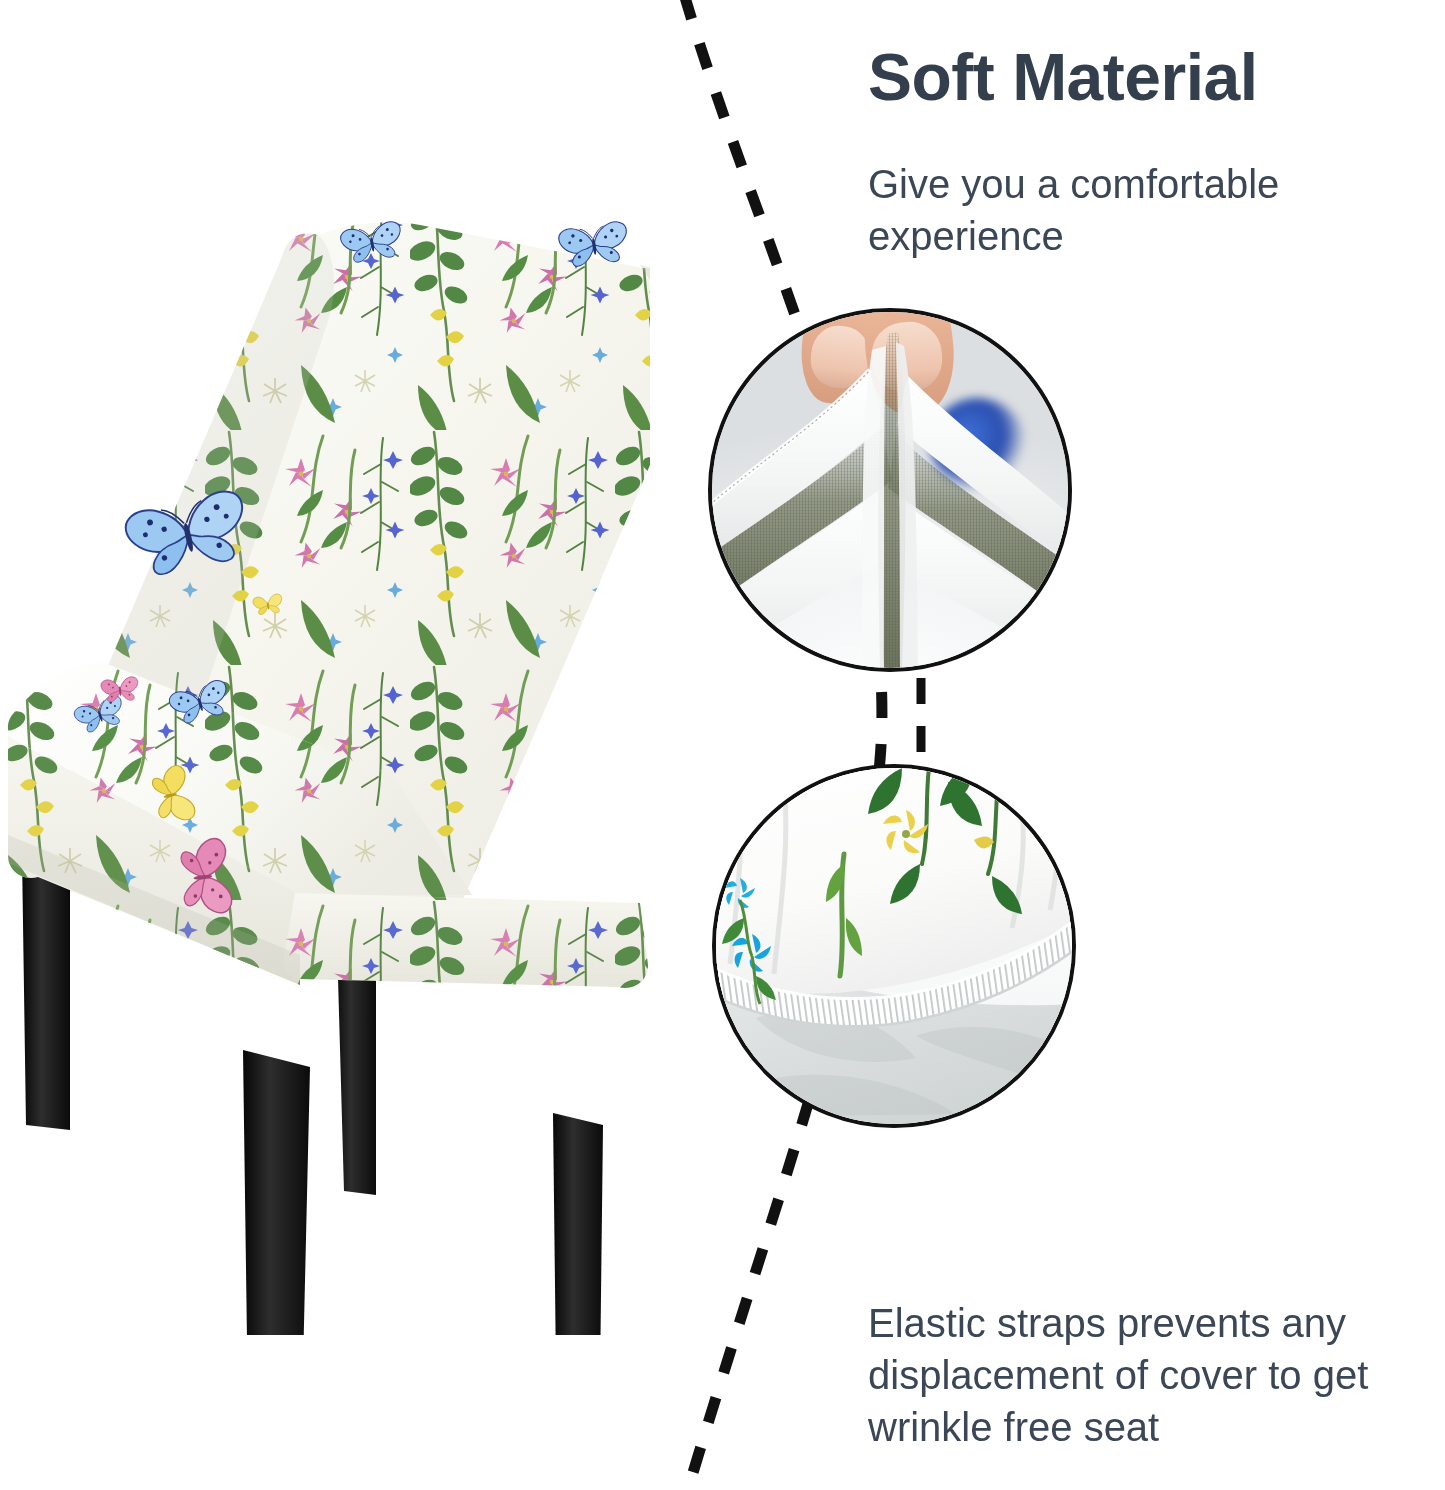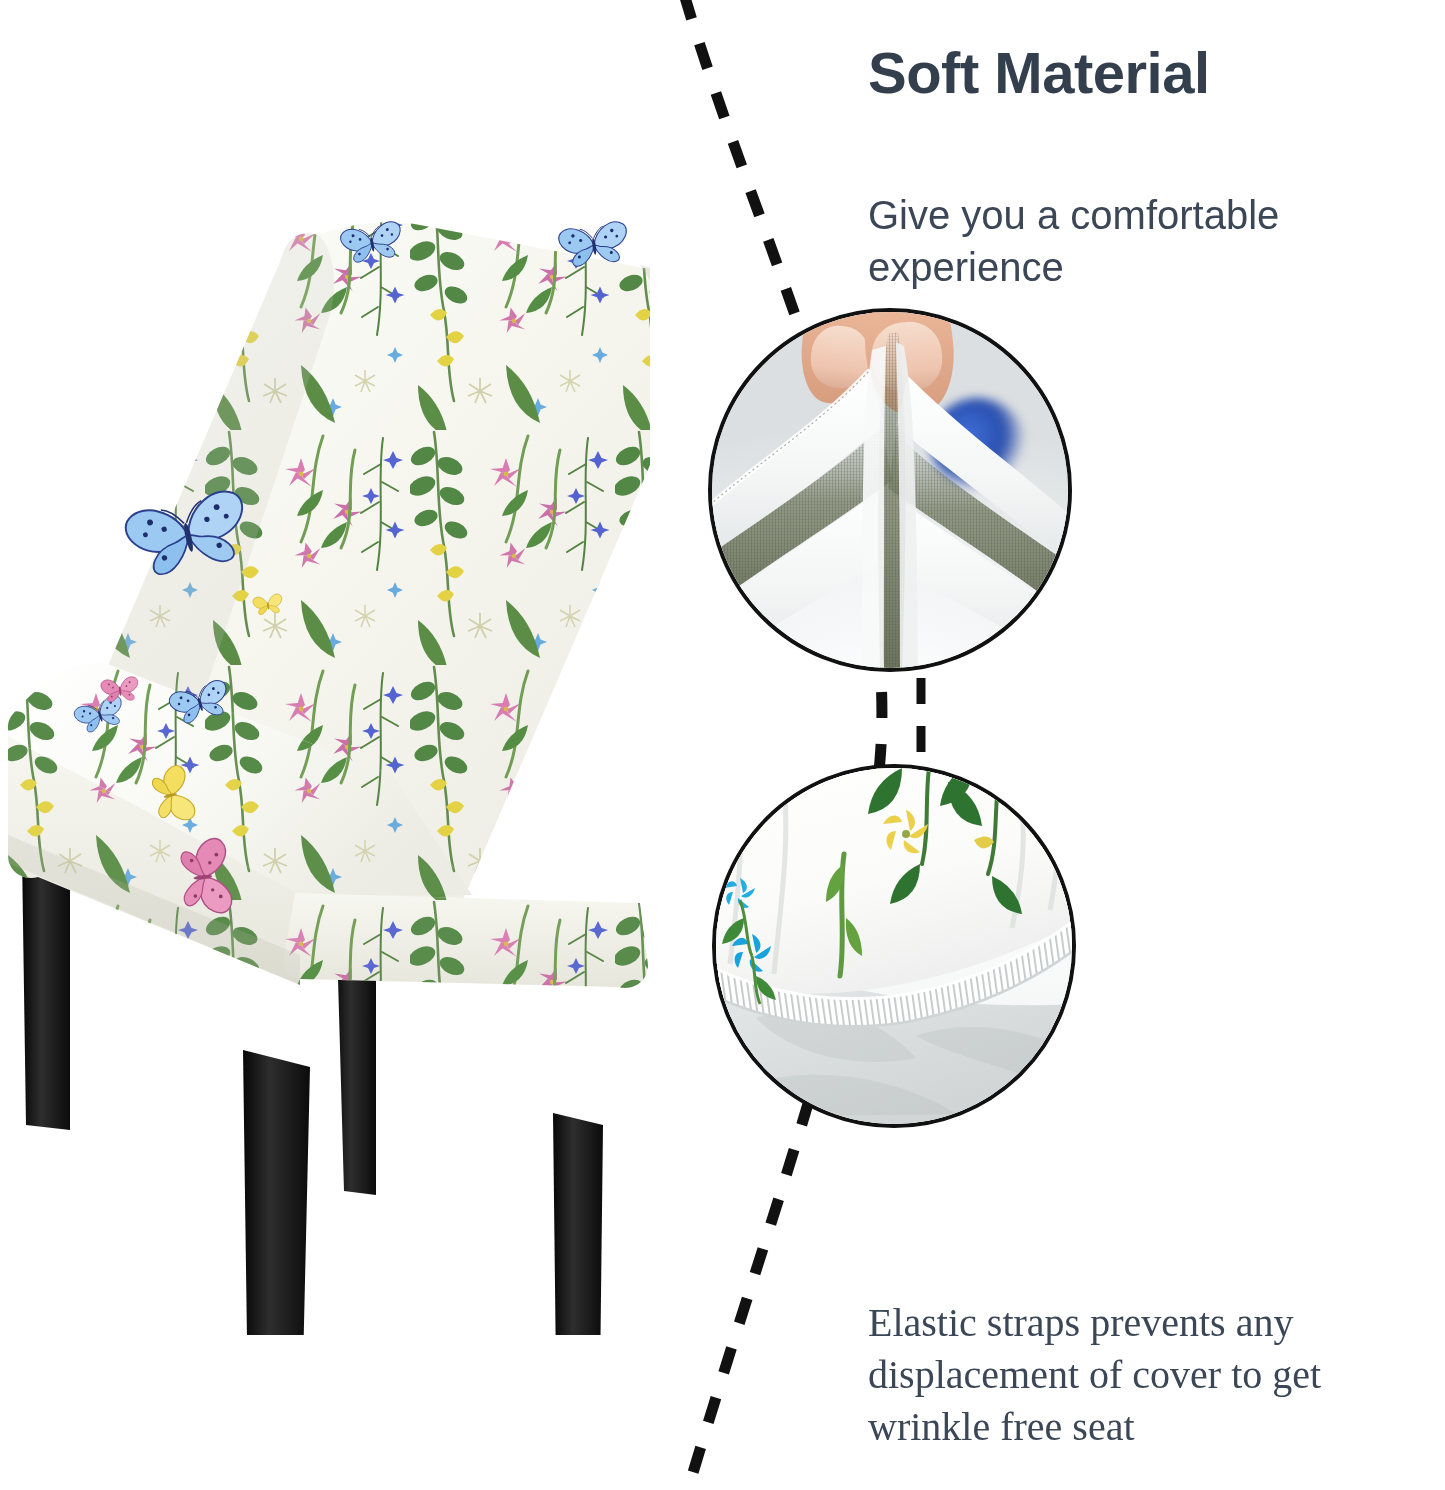--- a/index.html
+++ b/index.html
@@ -6,24 +6,24 @@
   body{width:1445px;height:1490px;position:relative;overflow:hidden;
        font-family:"Liberation Sans","DejaVu Sans",sans-serif;}
 
   .stage{position:absolute;inset:0;background:#ffffff;}
 
   
   .head{position:absolute;color:#343f4e;font-weight:700;letter-spacing:-0.5px;
         line-height:1.0;white-space:nowrap;}
   .sub{position:absolute;color:#3b4756;font-weight:400;line-height:1.30;}
 
-  #soft-title{left:868px;top:44px;font-size:58px;}
-  #soft-sub{left:868px;top:158px;font-size:40px;width:520px;margin-top:31px;}
+  #soft-title{left:868px;top:44px;font-size:66px;}
+  #soft-sub{left:868px;top:158px;font-size:40px;width:520px;}
   #elastic-title{left:802px;top:1178px;font-size:66px;}
-  #elastic-sub{left:868px;top:1297px;font-size:40px;width:560px;font-family:Liberation Serif, serif;}
+  #elastic-sub{left:868px;top:1297px;font-size:40px;width:560px;}
 
   
   #divider{position:absolute;left:0;top:0;width:1445px;height:1490px;
            pointer-events:none;}
 
   
   .detail{position:absolute;border-radius:50%;overflow:hidden;
           border:4px solid #111111;box-sizing:border-box;
           background:#e9ecee;}
   #detail-soft{left:708px;top:308px;width:364px;height:364px;}

